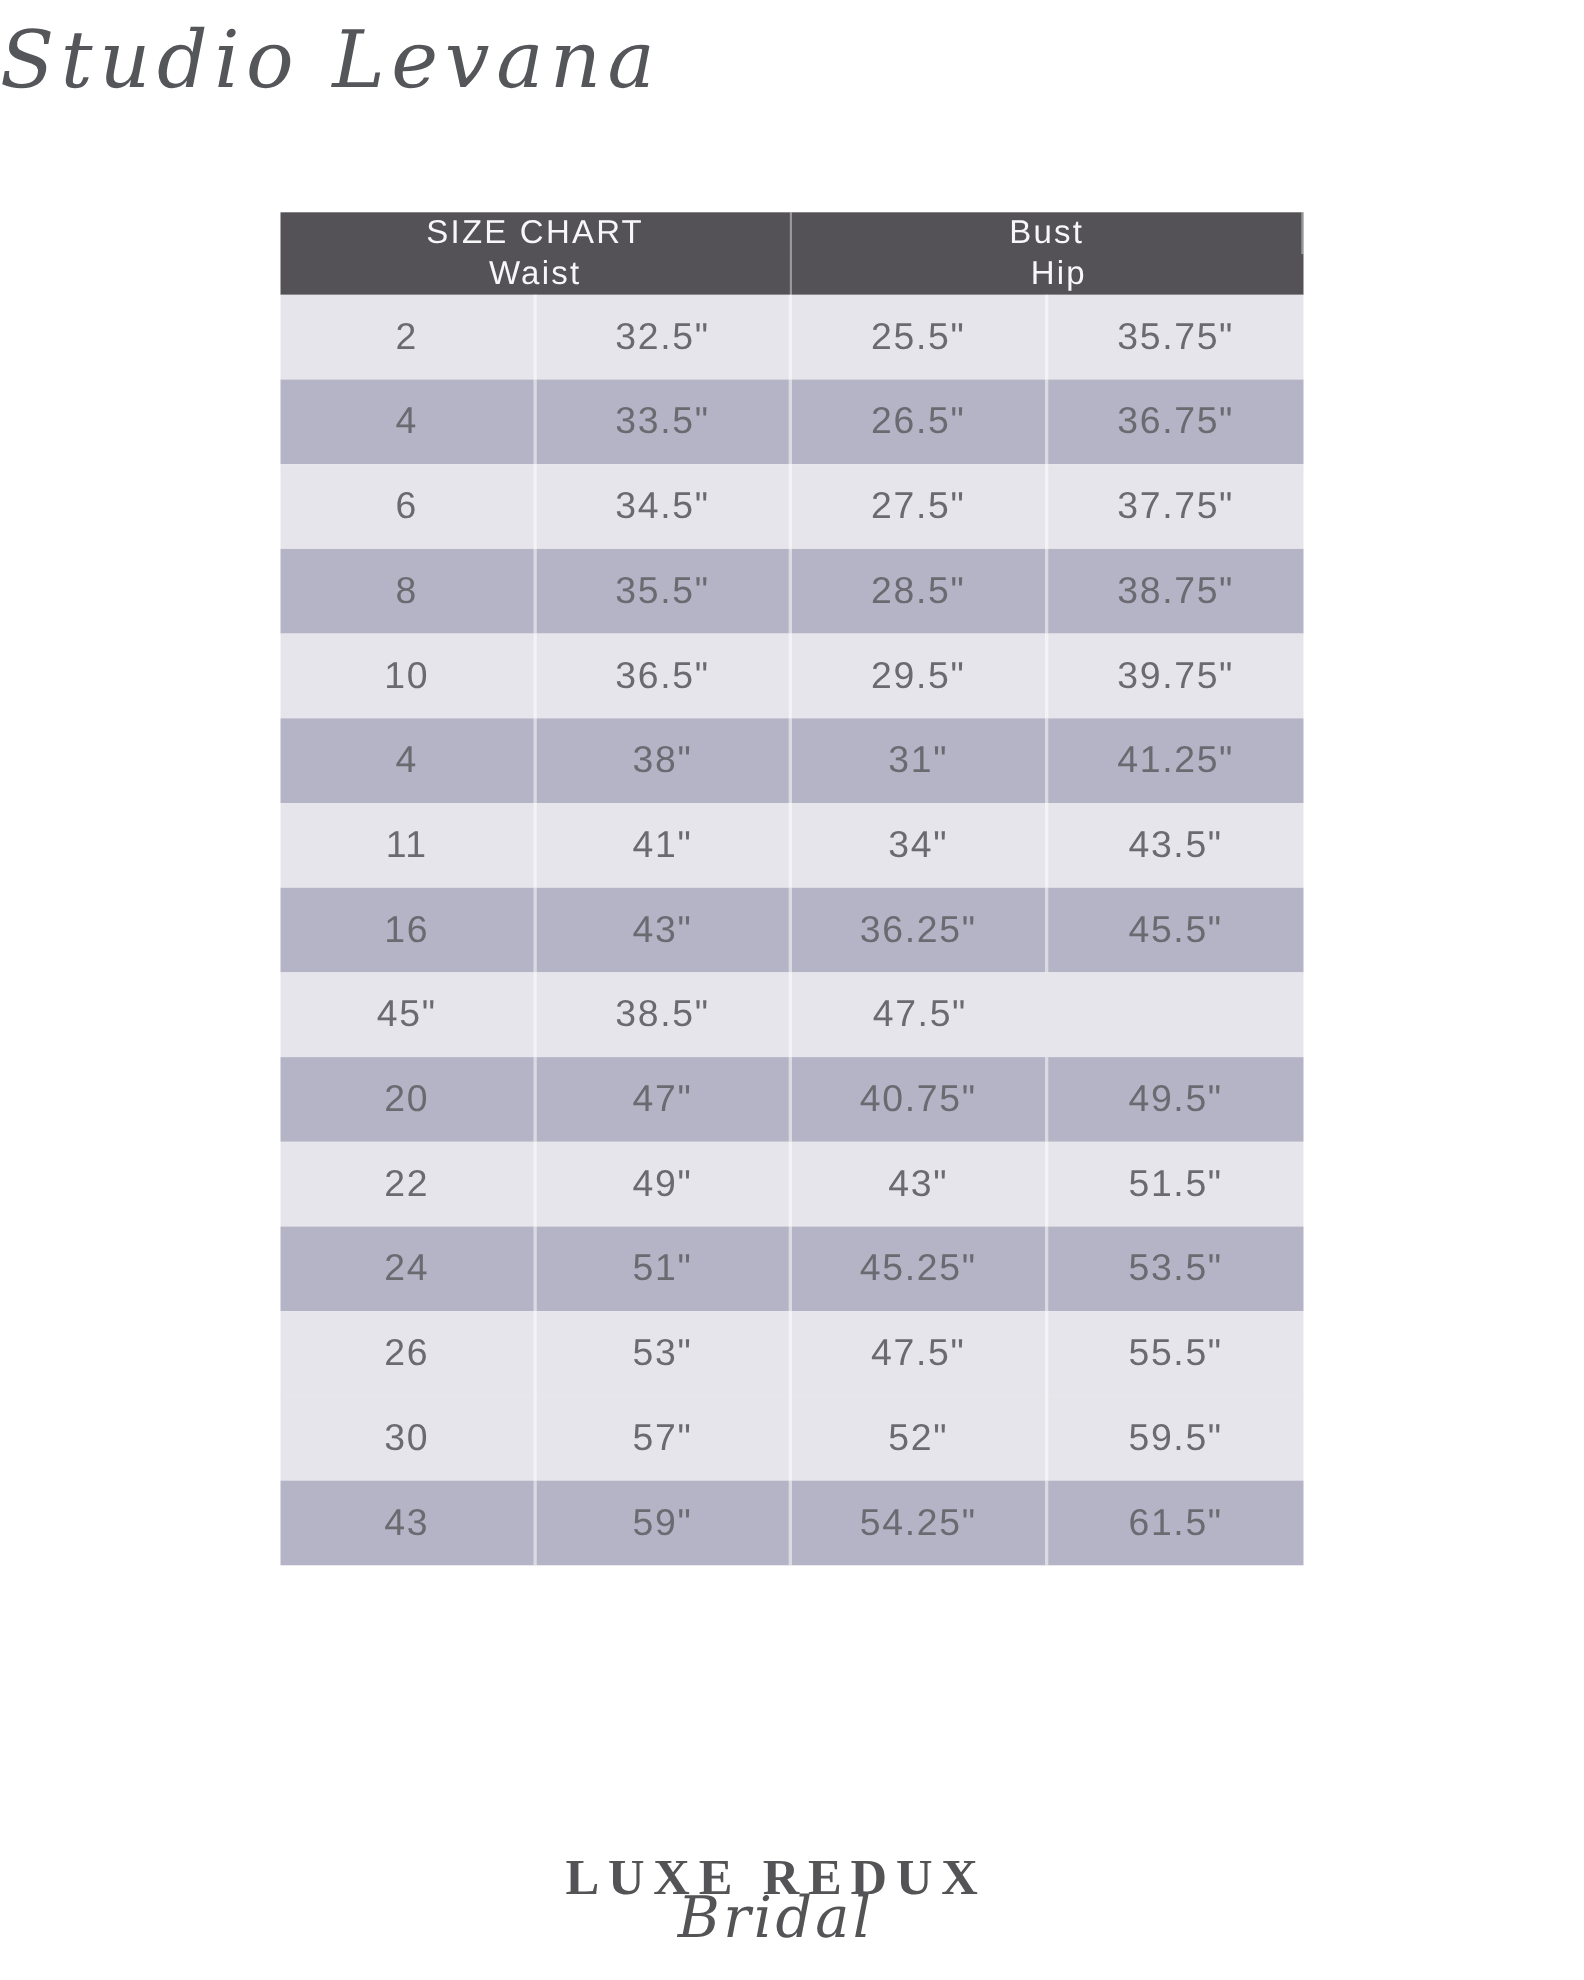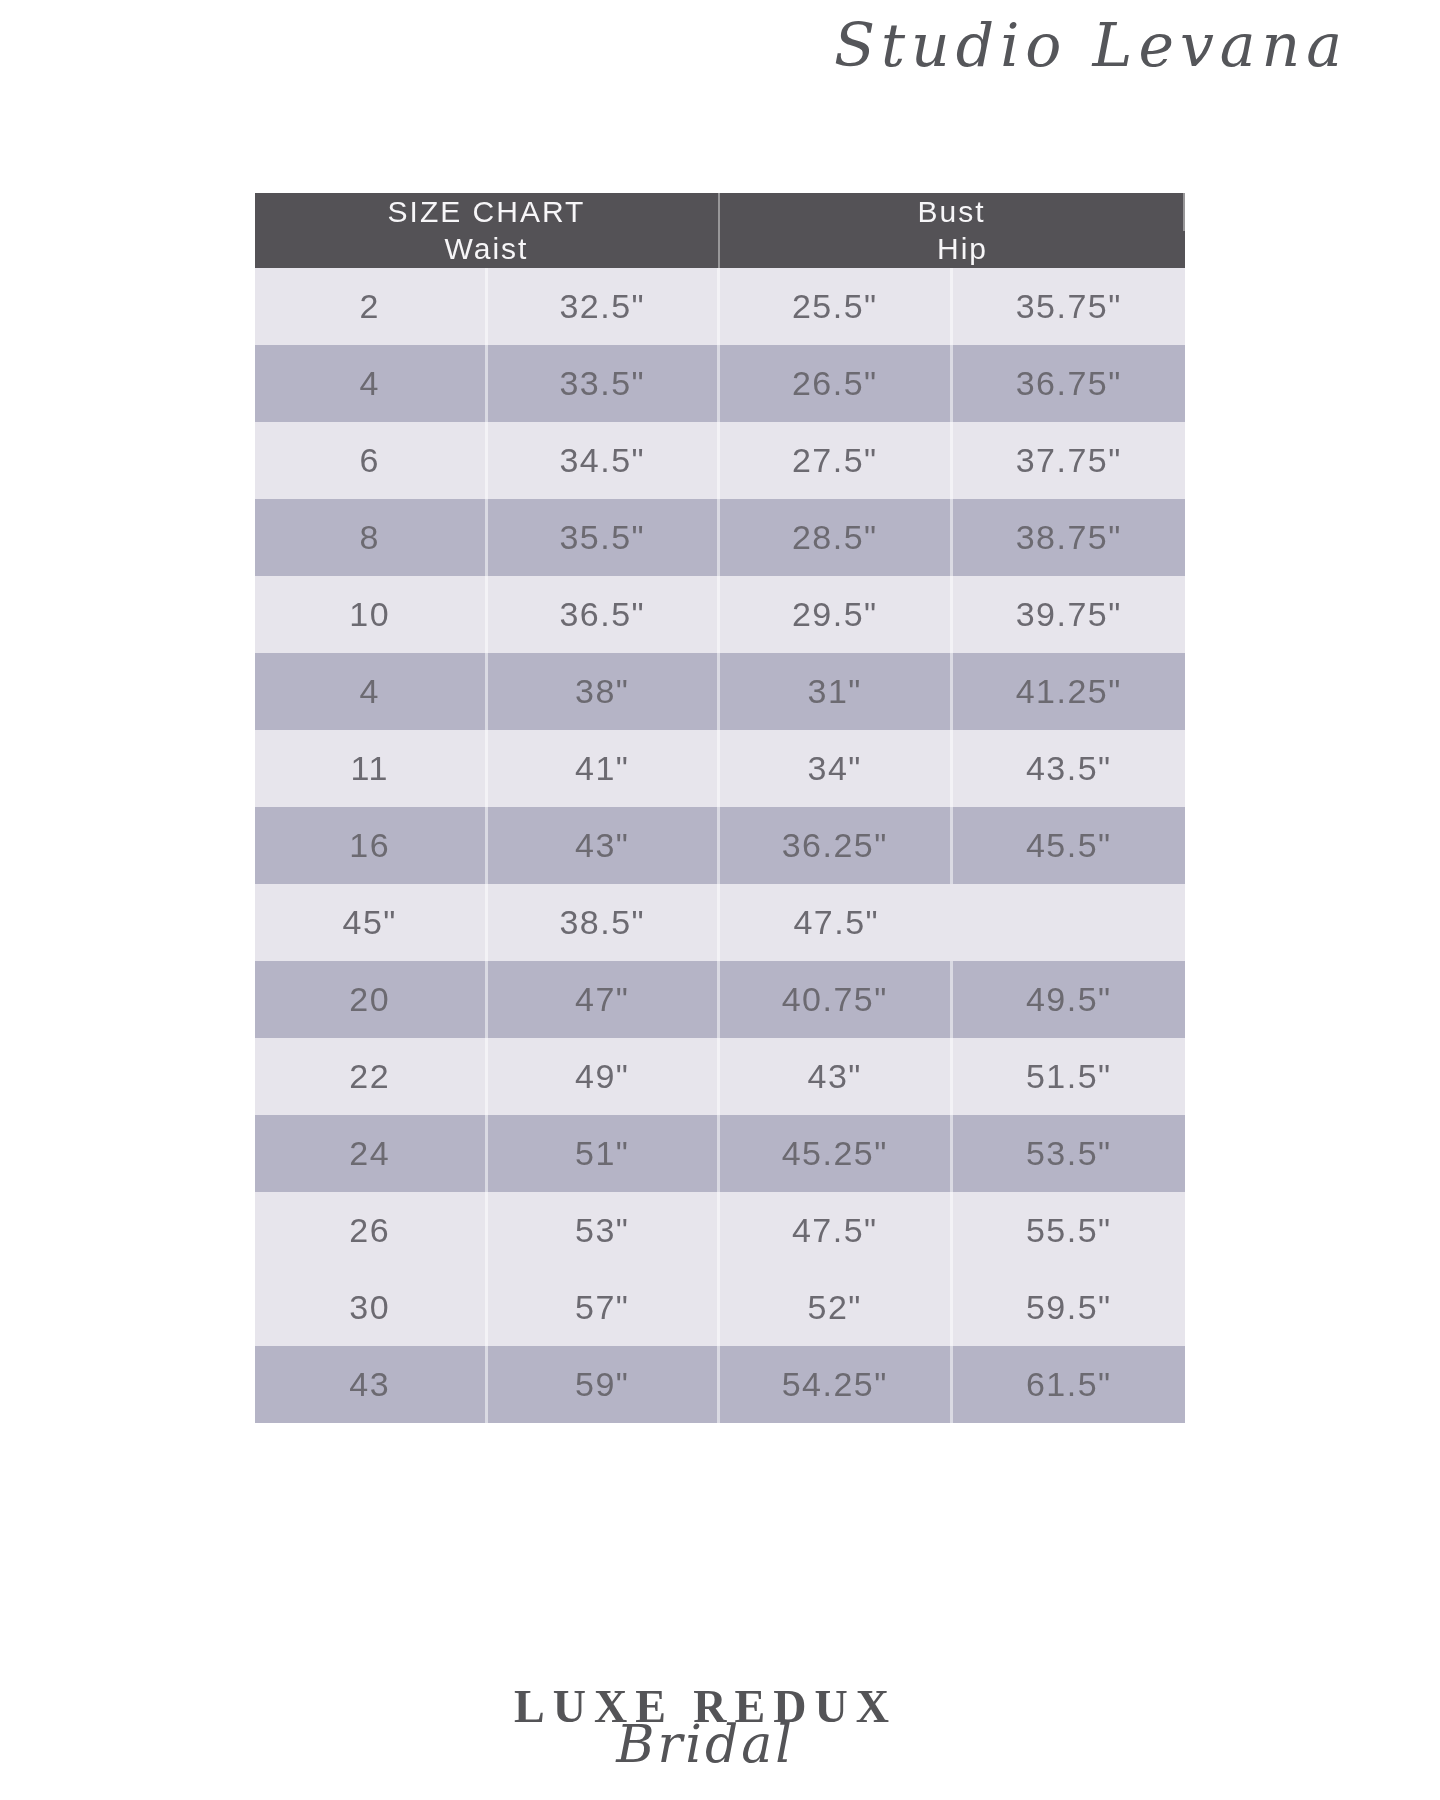--- a/index.html
+++ b/index.html
@@ -14,25 +14,25 @@
     overflow: hidden;
     font-family: "Liberation Sans", sans-serif;
   }
 
   
   .brand-title {
     position: absolute;
     top: 2px;
     left: 0;
     width: 1348px;
-    text-align: right;
+    text-align: left;
     font-family: "DejaVu Serif", serif;
     font-style: italic;
     font-weight: 400;
-    font-size: 60px;
+    font-size: 72px;
     line-height: 1.45;
     letter-spacing: 6px;
     color: #55565a;
   }
 
   
   .size-table {
     position: absolute;
     left: 255px;
     top: 193px;

